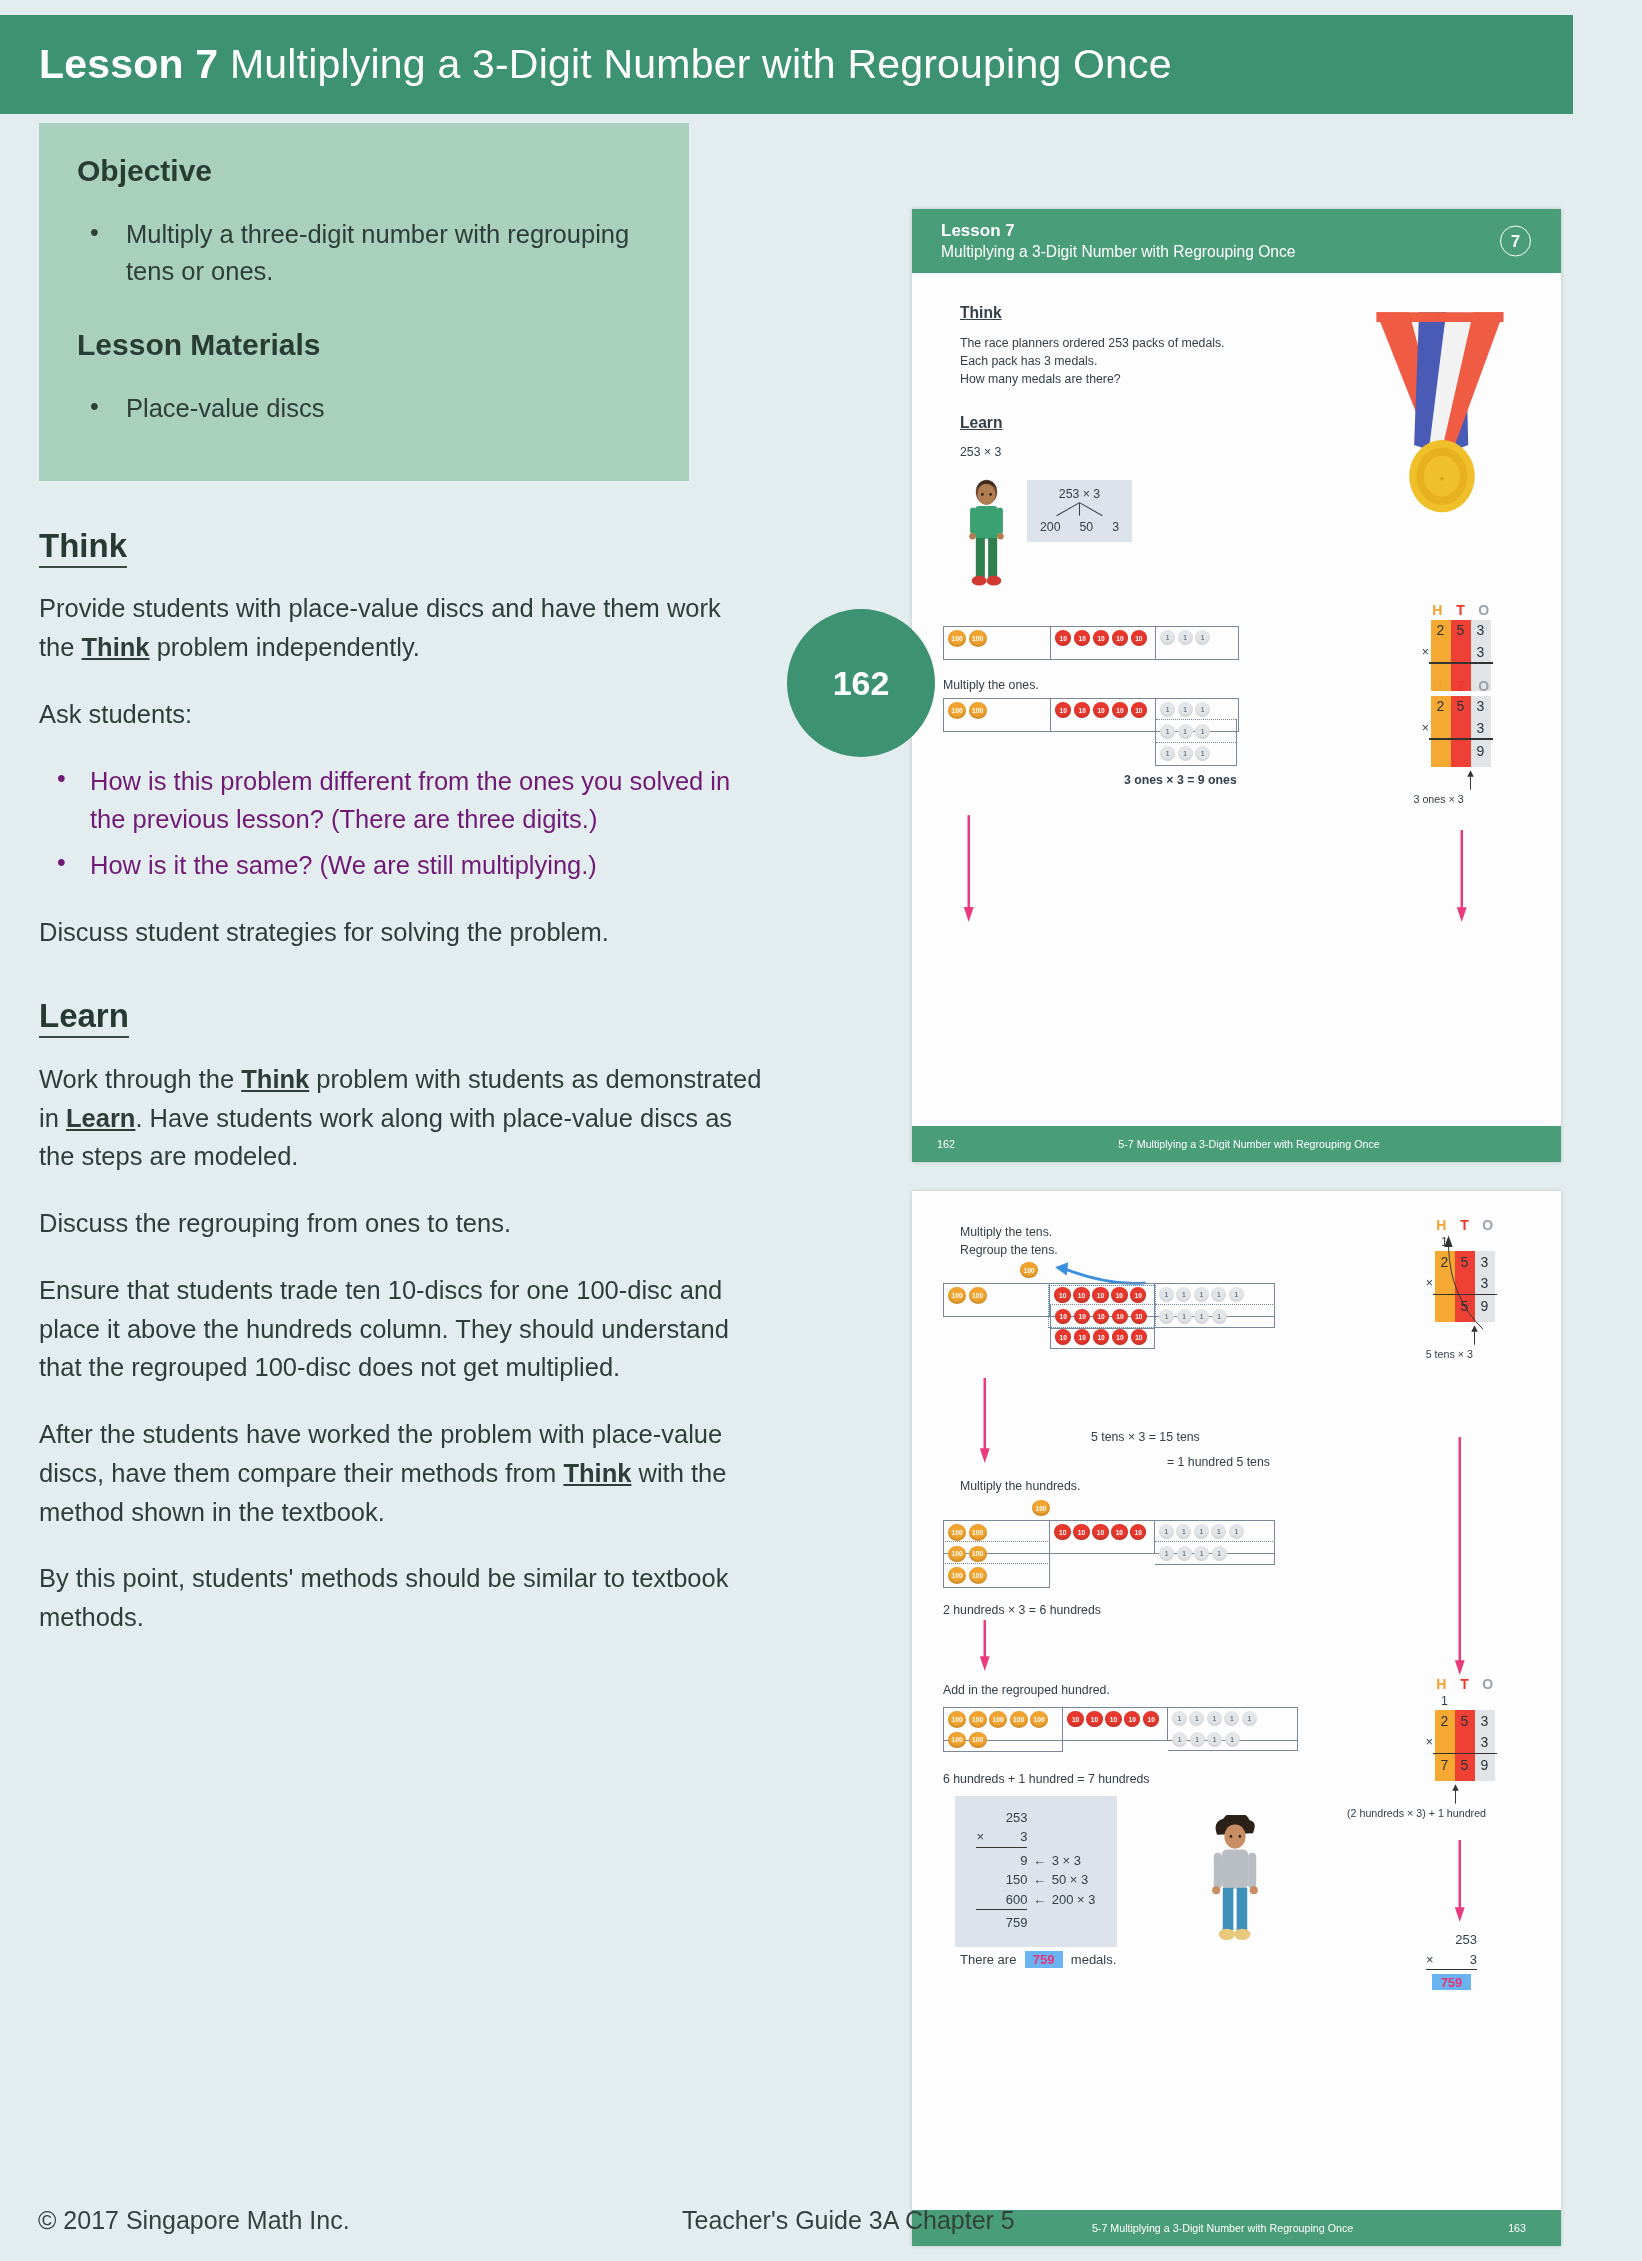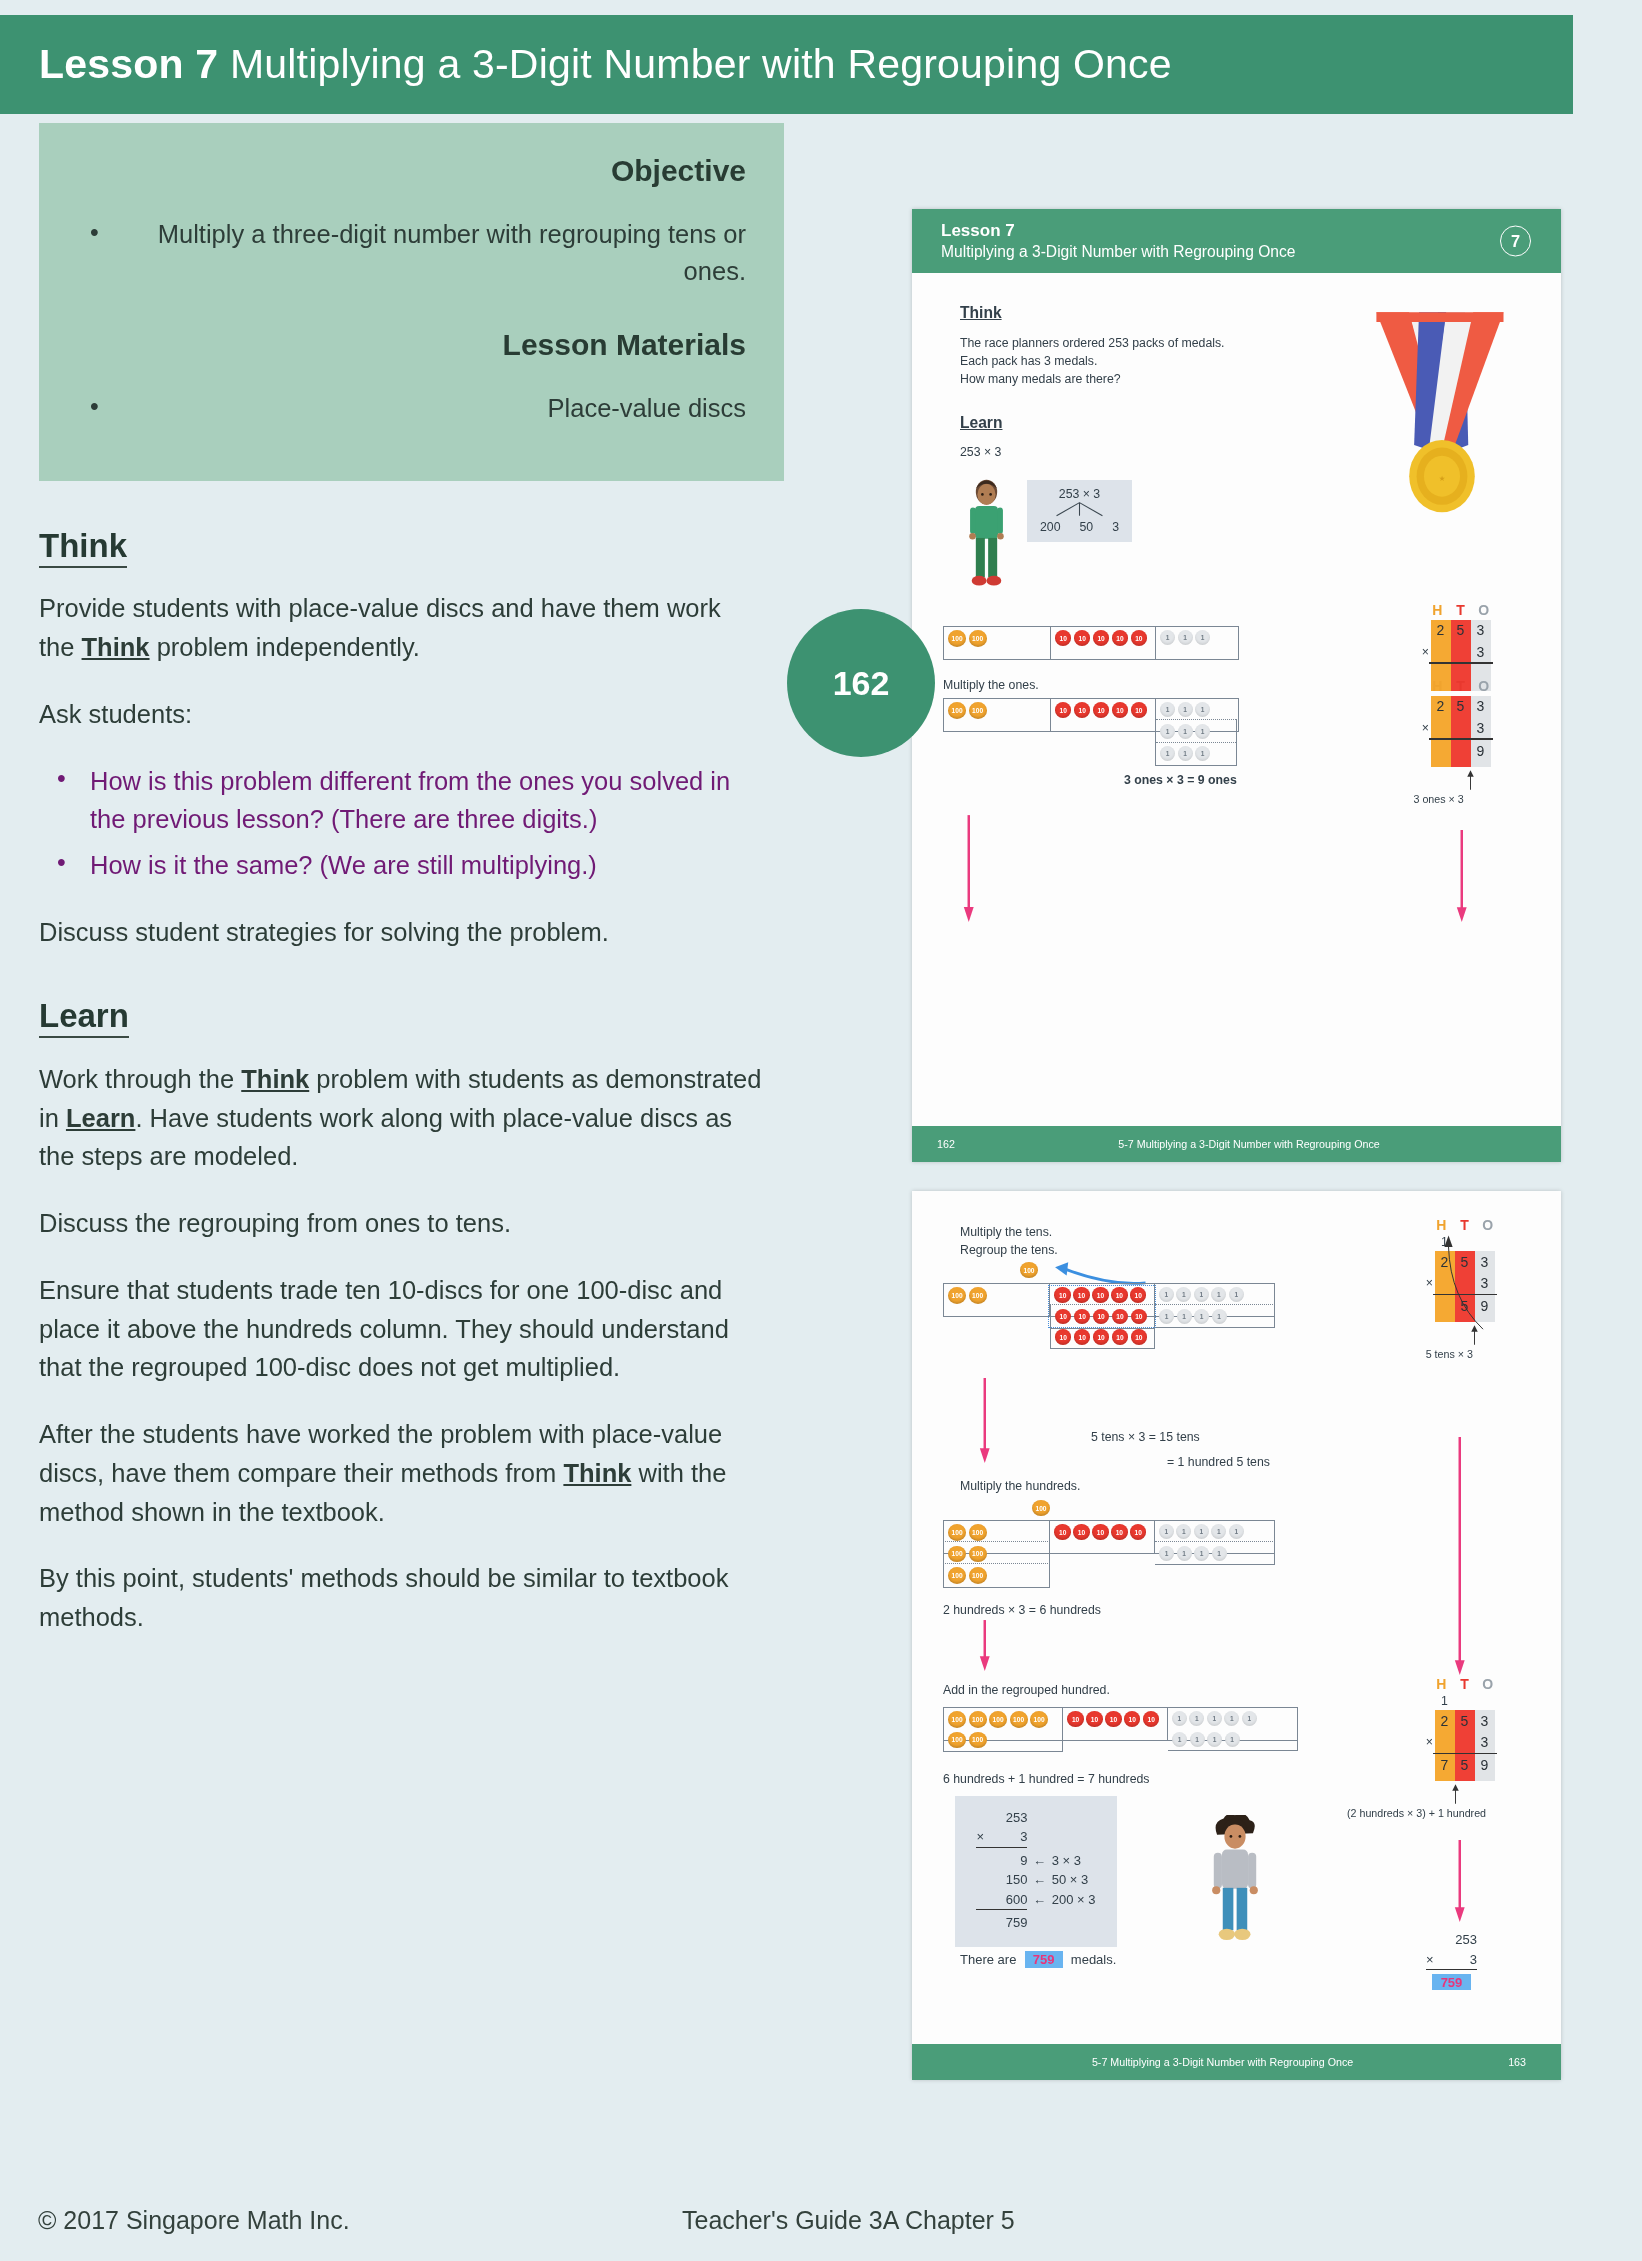--- a/index.html
+++ b/index.html
@@ -23,21 +23,21 @@
     white-space:nowrap;
   }
   #tg-banner .ttl b{ font-weight:bold; }
   #tg-banner .ttl span.reg{ font-weight:normal; }
 
   
   #left-col{
     position:absolute; left:39px; top:123px; width:739px;
   }
   #objective-box{
-    background:#a9cfbd; width:745px; padding:31px 38px 49px 38px;text-align:right;
+    background:#a9cfbd; width:650px; padding:31px 38px 49px 38px;
   }
   #objective-box h2{
     margin:0 0 28px 0; font-size:30px; color:#283c33; font-weight:bold;
   }
   #objective-box h2.mt{ margin-top:38px; }
   .bullet-list{ margin:0; padding:0; list-style:none; }
   .bullet-list li{
     position:relative; padding-left:49px; font-size:25.5px; color:#2d3d38;
     line-height:1.45; margin-bottom:5px;
   }
@@ -74,21 +74,21 @@
   }
 
   
   .tb-page{
     position:absolute; background:#fdfdfd;
     box-shadow:0 0 4.1px rgba(0,0,0,.18);
     font-family:"Liberation Sans", sans-serif;
     color:#33404a; overflow:hidden;
   }
   #tb-page-162{ left:912px; top:209px; width:649px; height:953px; }
-  #tb-page-163{ left:912px; top:1191px; width:649px; height:889px; }
+  #tb-page-163{ left:912px; top:1191px; width:649px; height:1055px; }
 
   .tb-header{
     background:#4a9d79; color:#fff; height:64px; width:100%;
     display:flex; align-items:center; position:relative;
   }
   .tb-header .hl{ margin-left:29px; line-height:1.22; }
   .tb-header .h1{ font-size:17px; font-weight:bold; }
   .tb-header .h2{ font-size:15.6px; }
   .tb-header .circ{
     position:absolute; right:30px; top:50%; transform:translateY(-50%);

